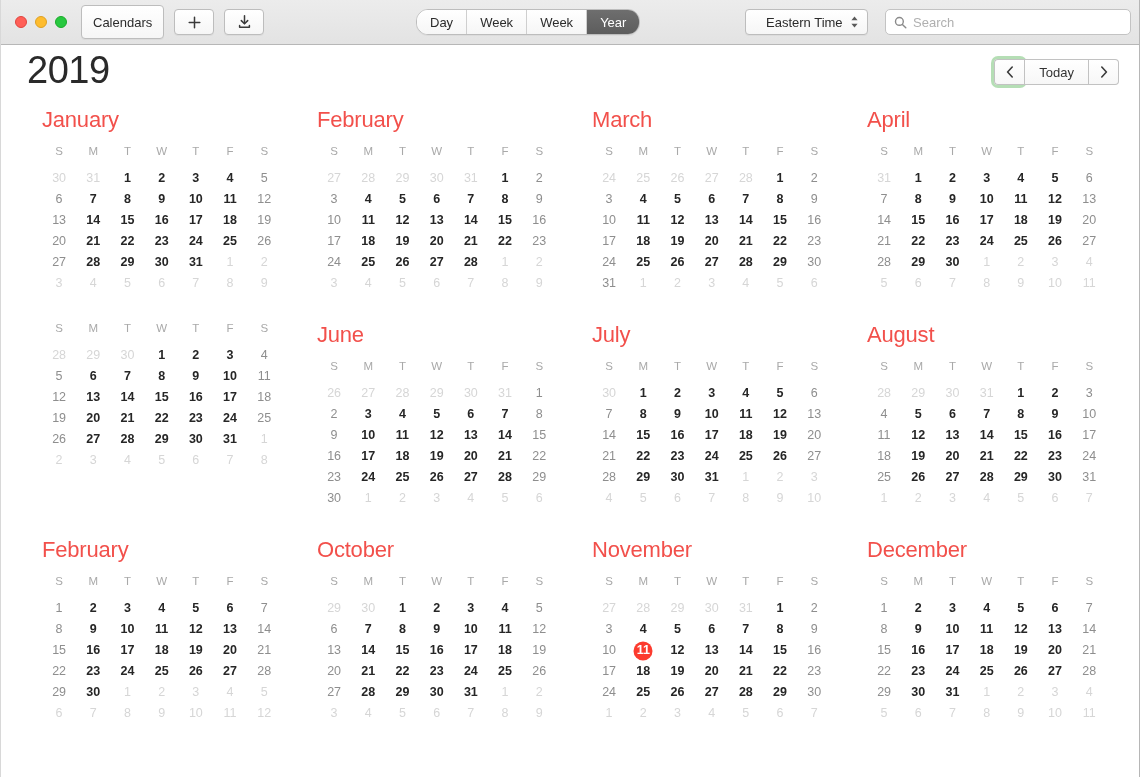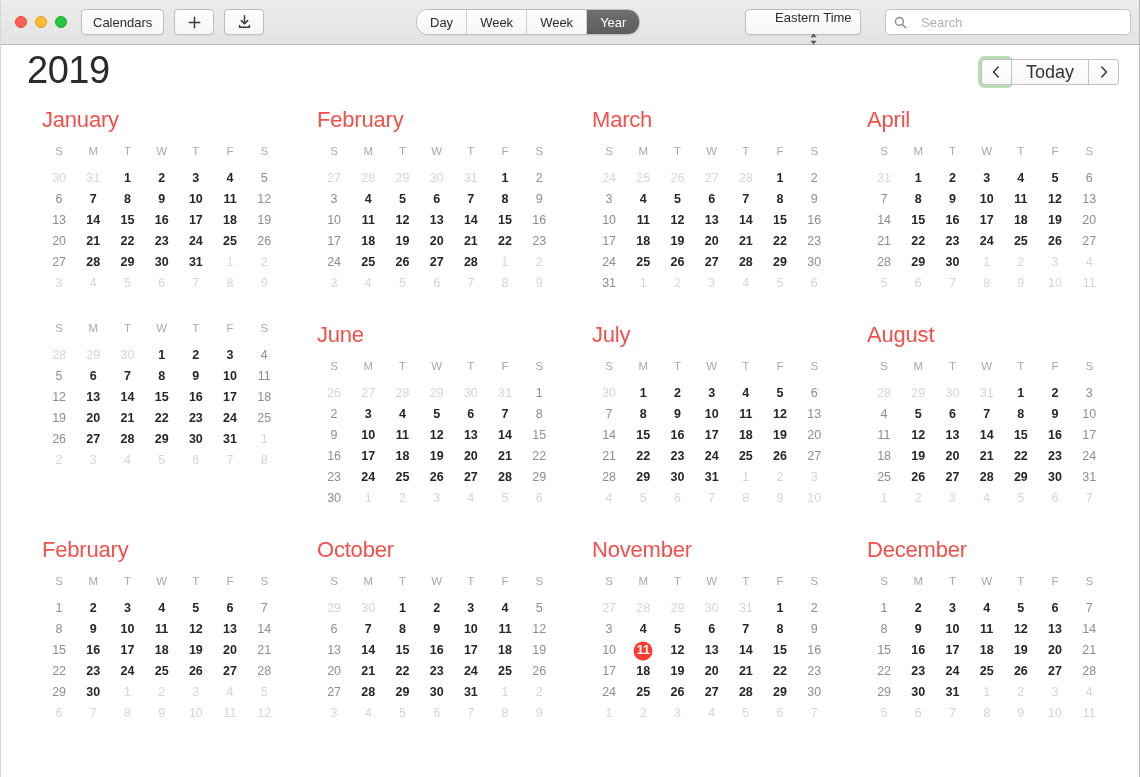--- a/index.html
+++ b/index.html
@@ -50,21 +50,21 @@
   .tbtn {
     background: linear-gradient(to bottom, #ffffff 0%, #f6f6f6 100%);
     border: 1px solid #bdbdbd;
     border-radius: 4px;
     height: 26px;
     font-size: 13px;
     color: #2b2b2b;
     display: inline-flex;
     align-items: center;
     justify-content: center;
-    padding: 8px 11px;
+    padding: 16px 11px;
     cursor: default;
     box-shadow: 0 1px 0 rgba(0,0,0,0.04);
     white-space: nowrap;
   }
   .tbtn.icon { width: 40px; padding: 0; }
   .tbtn + .tbtn { margin-left: 10px; }
 
   
   .segmented {
     position: absolute;
@@ -98,47 +98,46 @@
 
   
   .tzpop {
     position: absolute;
     left: 744px;
     top: 9px;
     height: 26px;
     display: flex;
     align-items: center;
     gap: 7px;
-    padding: 0 8px 0 29px;
+    padding: 0 8px 0 20px;
     background: linear-gradient(to bottom, #ffffff 0%, #f6f6f6 100%);
     border: 1px solid #bdbdbd;
     border-radius: 4px;
     font-size: 13px;
     color: #2b2b2b;
     cursor: default;
     box-shadow: 0 1px 0 rgba(0,0,0,0.04);
     white-space: nowrap;
-    flex-direction: column;
   }
   .updown { display: flex; flex-direction: column; line-height: 5px; font-size: 8px; color: #5a5a5a; }
 
   
   .search {
     position: absolute;
     left: 884px;
     top: 9px;
     width: 246px;
     height: 26px;
     background: #ffffff;
     border: 1px solid #c3c3c3;
     border-radius: 5px;
     display: flex;
     align-items: center;
     padding: 0 8px;
-    gap: 14px;
+    gap: 6px;
   }
   .search .ph { font-size: 13px; color: #b0b0b0; }
 
   
   .yearbar {
     position: relative;
     height: 62px;
     margin-left: 8px;
   }
   .yeartitle {
@@ -158,21 +157,21 @@
     align-items: center;
     height: 28px;
   }
   .navbtn {
     height: 26px;
     background: linear-gradient(to bottom, #ffffff 0%, #f7f7f7 100%);
     border: 1px solid #c2c2c2;
     display: flex;
     align-items: center;
     justify-content: center;
-    font-size: 18px;
+    font-size: 13px;
     color: #333;
     cursor: default;
     white-space: nowrap;
   }
   .navbtn.prev { width: 30px; border-radius: 4px 0 0 4px; border-right: none; }
   .navbtn.today { padding: 0 14px; }
   .navbtn.next { width: 30px; border-radius: 0 4px 4px 0; border-left: none; }
   .focusring {
     border-radius: 5px;
     box-shadow: 0 0 0 3px rgba(120,195,120,0.55);

